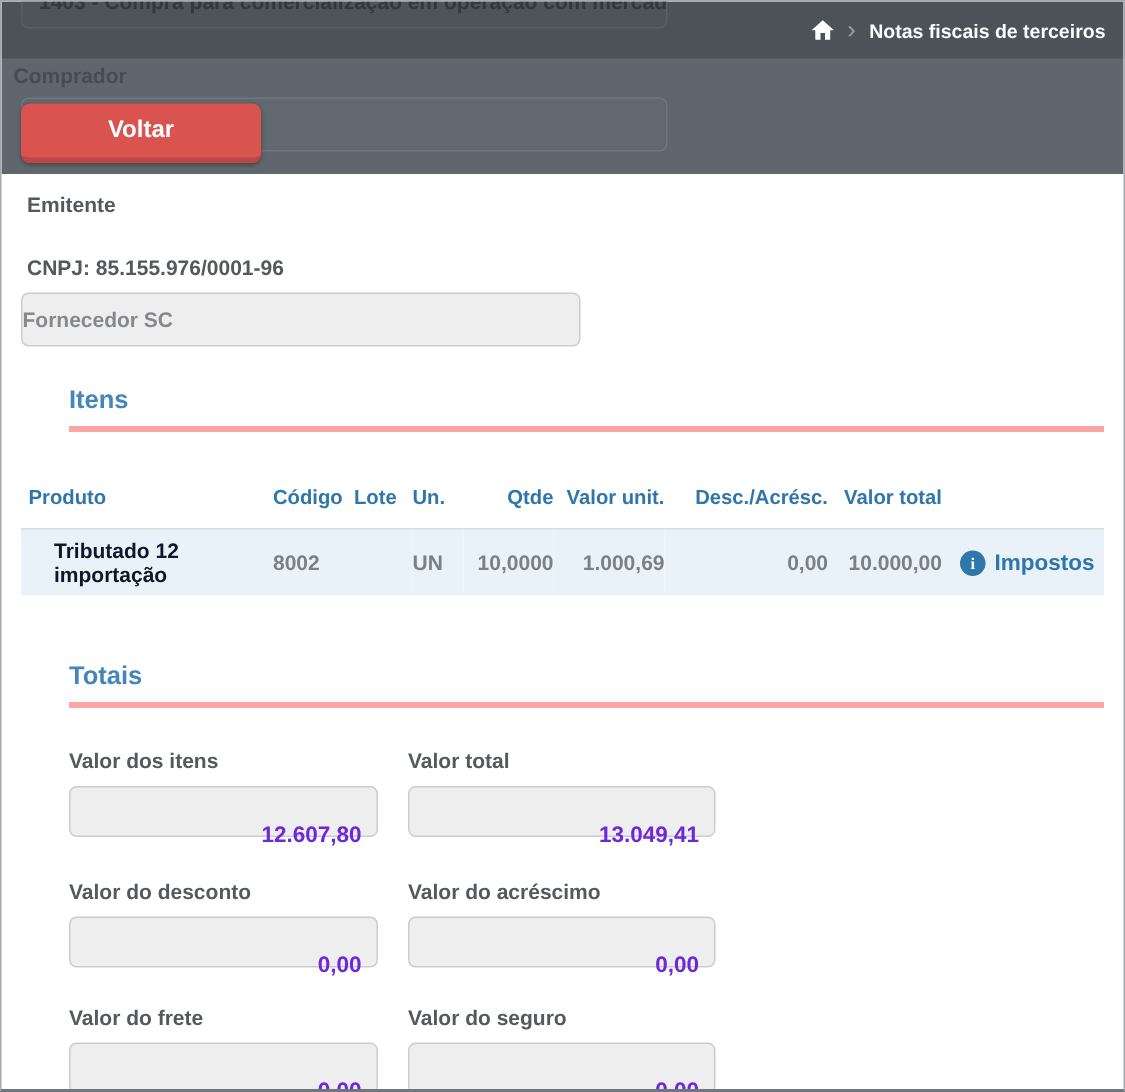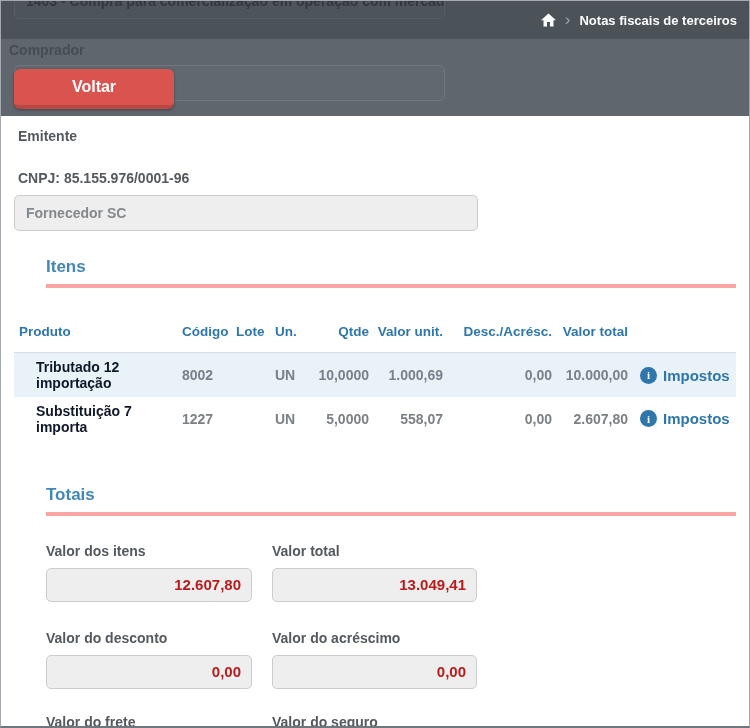--- a/index.html
+++ b/index.html
@@ -46,23 +46,23 @@
     border-radius:6px;color:#fff;font-weight:700;font-size:16px;
     font-family:"Liberation Sans",sans-serif;
     box-shadow:0 1px 3px rgba(0,0,0,0.35);cursor:pointer;
   }
 
   
   .content{padding:10px 13px 0;}
   .emitente-row{display:flex;gap:26px;margin:2px 4px 0;
     color:var(--label-gray);font-weight:700;font-size:14px;flex-direction:column;}
   .text-input{
-    margin-top:9px;height:36px;width:464px;
+    margin-top:9px;height:36px;width:373px;
     background:var(--input-bg);border:1px solid var(--input-border);border-radius:5px;
-    color:#85898d;font-weight:700;font-size:14px;line-height:34px;padding:0 11px;
+    color:#85898d;font-weight:700;font-size:14px;line-height:34px;padding:0 0;
   }
   h2.section{
     margin-top:26px;padding-bottom:7px;border-bottom:4px solid #fca5a5;
     color:var(--accent-blue);font-size:17px;font-weight:700;line-height:20px;margin-left:32px;
   }
   table{width:100%;border-collapse:collapse;table-layout:fixed;}
   th{
     padding:36px 0 13px;border-bottom:1px solid #d9dde0;
     color:var(--table-blue);font-size:13.5px;font-weight:700;text-align:left;
   }
@@ -81,24 +81,24 @@
   .impostos-text{color:var(--table-blue);font-weight:700;font-size:15px;}
 
   h2.totais{margin-top:44px;}
   .field-row{display:flex;margin-top:27px;margin-left:32px;}
   .field-row.r2{margin-top:28px;}
   .field-row.r3{margin-top:25px;}
   .field{width:206px;}
   .field + .field{margin-left:20px;width:205px;}
   .field-label{color:var(--label-gray);font-weight:700;font-size:14px;height:17px;}
   .num-input{
-    margin-top:8px;height:34px;width:100%;
+    margin-top:8px;height:18px;width:100%;
     background:var(--input-bg);border:1px solid var(--input-border);border-radius:5px;
-    color:#b91c1c;font-weight:700;font-size:15px;line-height:32px;
-    text-align:right;padding:0 10px;
+    color:#6d28d9;font-weight:700;font-size:15px;line-height:32px;
+    text-align:right;padding:16px 10px;
   }
 </style>
 </head>
 <body>
 
 <div class="page">
 
   <div class="dim-section">
     <div class="cfop-input">1403 - Compra para comercialização em operação com mercadoria su</div>
     <div class="comprador-label">Comprador</div>
@@ -161,36 +161,20 @@
           <td class="r">1.000,69</td>
           <td class="r">0,00</td>
           <td class="r">10.000,00</td>
           <td class="impostos-cell">
             <a class="impostos-link">
               <span class="info-icon">i</span>
               <span class="impostos-text">Impostos</span>
             </a>
           </td>
         </tr>
-        <tr>
-          <td class="produto">Substituição 7 importa</td>
-          <td>1227</td>
-          <td></td>
-          <td>UN</td>
-          <td class="r">5,0000</td>
-          <td class="r">558,07</td>
-          <td class="r">0,00</td>
-          <td class="r">2.607,80</td>
-          <td class="impostos-cell">
-            <a class="impostos-link">
-              <span class="info-icon">i</span>
-              <span class="impostos-text">Impostos</span>
-            </a>
-          </td>
-        </tr>
       </tbody>
     </table>
 
     <h2 class="section totais">Totais</h2>
 
     <div class="field-row">
       <div class="field">
         <div class="field-label">Valor dos itens</div>
         <div class="num-input">12.607,80</div>
       </div>

